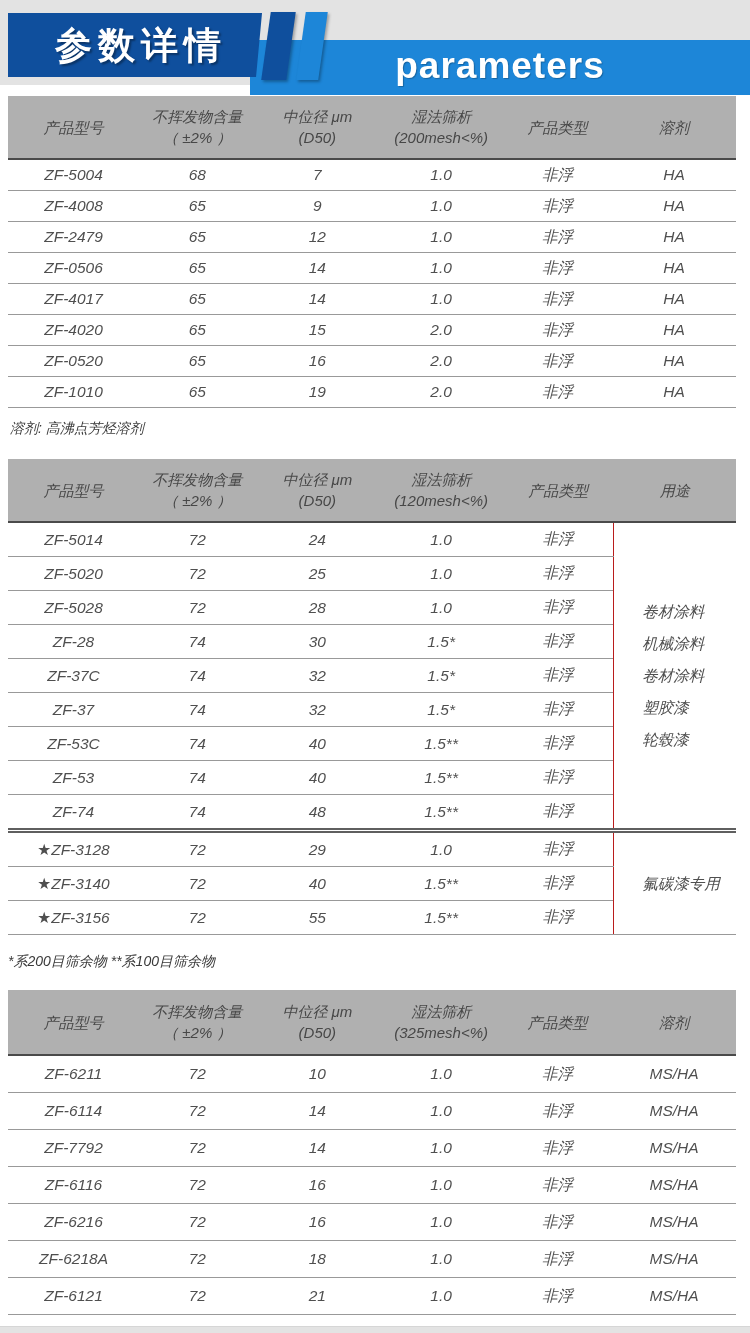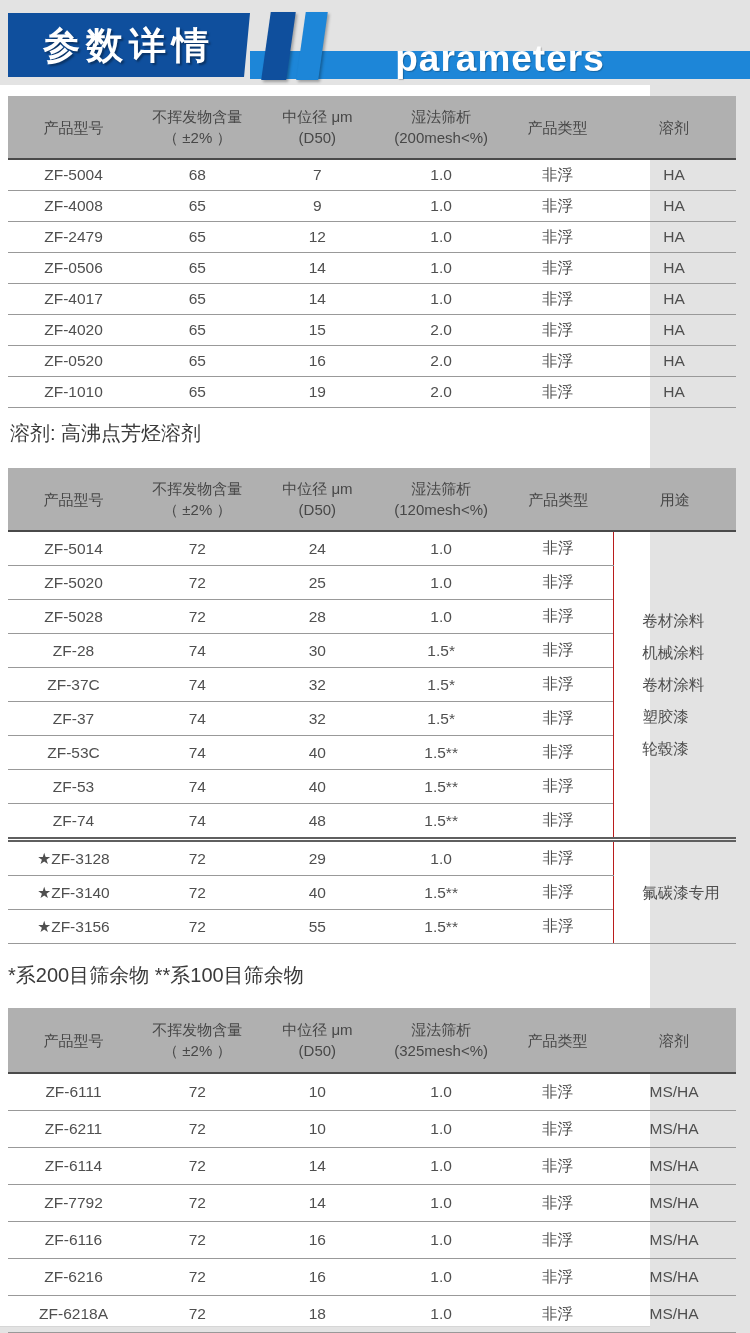--- a/index.html
+++ b/index.html
@@ -4,47 +4,48 @@
 <style>
   html,body{margin:0;padding:0;}
   body{
     width:750px;height:1333px;position:relative;overflow:hidden;
     background:#e3e3e3;
     font-family:"Liberation Sans","DejaVu Sans",sans-serif;
   }
   
   .top-band{position:absolute;top:0;left:0;width:750px;height:85px;background:#e3e3e3;}
   .param-bar{
-    position:absolute;left:250px;top:51px;width:500px;height:28px;
+    position:absolute;left:250px;top:40px;width:500px;height:55px;
     background:#1d86d8;z-index:1;
-    display:flex;align-items:flex-end;justify-content:center;
+    display:flex;align-items:center;justify-content:center;
   }
   .param-bar span{
     color:#fff;font-size:37px;font-weight:bold;letter-spacing:1px;line-height:1;
     text-shadow:1px 1px 1px rgba(0,0,0,.25);
     transform:translateY(-2px);
   }
   .title-banner{
     position:absolute;left:8px;top:13px;width:242px;height:64px;
     background:#0f4f9d;z-index:2;
     clip-path:polygon(0 0,100% 0,calc(100% - 6px) 100%,0 100%);
-    display:flex;align-items:center;justify-content:center;
+    display:flex;align-items:center;justify-content:center;padding-left:12px;
   }
   .title-banner span{
     color:#fff;font-size:37px;font-weight:bold;letter-spacing:6px;line-height:1;
     text-shadow:2px 2px 2px rgba(0,0,0,.35);
   }
   .stripe{position:absolute;top:12px;height:68px;transform:skewX(-8deg);z-index:2;
     box-shadow:2px 2px 3px rgba(0,0,0,.3);}
   .stripe-dark{left:266px;width:25px;background:#0f4f9d;}
   .stripe-light{left:301px;width:22px;background:#1d86d8;}
   
   .card{
-    position:absolute;top:85px;left:0;width:650px;height:1241px;background:#ffffff;
+    position:absolute;top:85px;left:0;width:750px;height:1241px;background:#ffffff;
     border-bottom:1px solid #d6d6d6;
+    font-style:italic;
   }
   table.ptable{
     border-collapse:collapse;table-layout:fixed;
     width:728px;margin-left:8px;
   }
   table.t1{margin-top:11px;}
   table.t2{margin-top:0;}
   table.t3{margin-top:0;}
   .ptable th{
     background:#b0b0b0;color:#474747;font-weight:normal;font-size:15px;
@@ -59,21 +60,21 @@
   .t1 td{height:28px;}
   .t2 td{height:31px;}
   .t3 td{height:34px;}
   .t2 td.usage-cell{
     border-left:1px solid #b91c1c;
     text-align:left;padding-left:28px;
   }
   .t2 td.usage-cell div{line-height:32px;}
   .t2 tr.group-start td{border-top:5px double #5f5f5f;}
   .note{
-    font-size:20px;color:#3a3a3a;text-align:left;
+    font-size:14px;color:#3a3a3a;text-align:left;
   }
   .note-1{margin:12px 0 21px 10px;}
   .note-2{margin:18px 0 19px 8px;}
 </style>
 </head>
 <body>
 
 <div class="top-band">
   <div class="param-bar">
     <span>parameters</span>
@@ -363,28 +364,20 @@
             <div></div>
           </th>
         <th>
             <div>溶剂</div>
             <div></div>
           </th>
       </tr>
     </thead>
     <tbody>
         <tr>
-          <td>ZF-6111</td>
-          <td>72</td>
-          <td>10</td>
-          <td>1.0</td>
-          <td>非浮</td>
-          <td>MS/HA</td>
-        </tr>
-        <tr>
           <td>ZF-6211</td>
           <td>72</td>
           <td>10</td>
           <td>1.0</td>
           <td>非浮</td>
           <td>MS/HA</td>
         </tr>
         <tr>
           <td>ZF-6114</td>
           <td>72</td>

